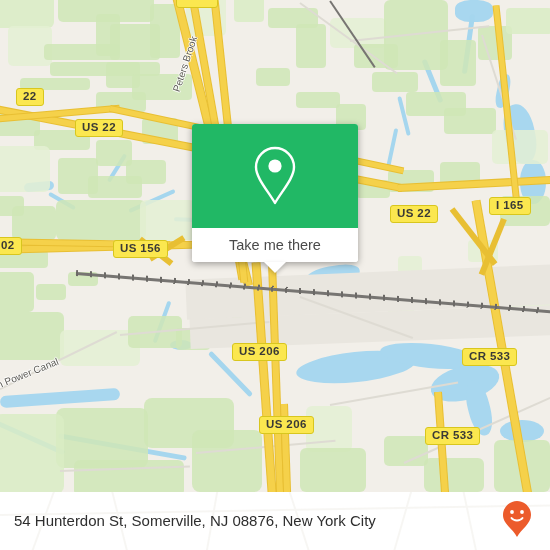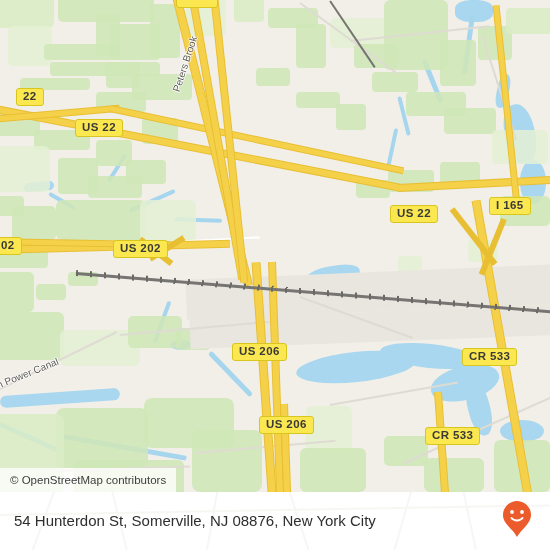--- a/index.html
+++ b/index.html
@@ -371,32 +371,45 @@
       <div class="rail" style="left:330px;top:0px;width:80px;height:2.2px;transform:rotate(56deg);"></div>
 
       <div class="map-label" style="left:176px;top:86px;transform:rotate(-72deg);transform-origin:0 50%;">Peters Brook</div>
       <div class="map-label" style="left:-8px;top:382px;transform:rotate(-22deg);transform-origin:0 50%;">an Power Canal</div>
 
       <div class="shield" style="left:16px;top:88px;">22</div>
       <div class="shield" style="left:75px;top:119px;">US 22</div>
       <div class="shield" style="left:390px;top:205px;">US 22</div>
       <div class="shield i-shield" style="left:489px;top:197px;">I 165</div>
       <div class="shield" style="left:-6px;top:237px;">02</div>
-      <div class="shield" style="left:113px;top:240px;">US 202</div>
+      <div class="shield" style="left:113px;top:240px;">US 156</div>
       <div class="shield" style="left:232px;top:343px;">US 206</div>
       <div class="shield" style="left:259px;top:416px;">US 206</div>
       <div class="shield" style="left:462px;top:348px;">CR 533</div>
       <div class="shield" style="left:425px;top:427px;">CR 533</div>
 
       <div class="shield" style="left:176px;top:-9px;width:42px;height:17px;"></div>
     </div>
 
-    <div id="attribution">© OpenStreetMap contributors</div>
   </div>
 
+  <div id="info-card">
+    <div id="card-media">
+      <span>
+        <svg width="48" height="62" viewBox="0 0 48 62" fill="none" aria-hidden="true">
+          <path d="M24 3 C13.5 3 5 11.5 5 22 C5 33 17 46 24 58 C31 46 43 33 43 22 C43 11.5 34.5 3 24 3 Z" stroke="#ffffff" stroke-width="2.4" fill="none" stroke-linejoin="round"></path>
+          <circle cx="24" cy="21" r="6.6" fill="#ffffff"></circle>
+        </svg>
+      </span>
+    </div>
+    <div id="card-footer">
+      <span>Take me there</span>
+    </div>
+    <div id="card-tail"></div>
+  </div>
 
   <div id="bottom-bar">
     <div id="bottom-watermark">
       <div style="left:40px;top:-20px;width:2px;height:110px;transform:rotate(20deg);"></div>
       <div style="left:120px;top:-20px;width:2px;height:110px;transform:rotate(-14deg);"></div>
       <div style="left:210px;top:-10px;width:2px;height:90px;transform:rotate(10deg);"></div>
       <div style="left:300px;top:-20px;width:2px;height:110px;transform:rotate(-18deg);"></div>
       <div style="left:400px;top:-10px;width:2px;height:90px;transform:rotate(16deg);"></div>
       <div style="left:470px;top:-20px;width:2px;height:110px;transform:rotate(-12deg);"></div>
       <div style="left:0px;top:22px;width:560px;height:2px;transform:rotate(-1deg);"></div>

